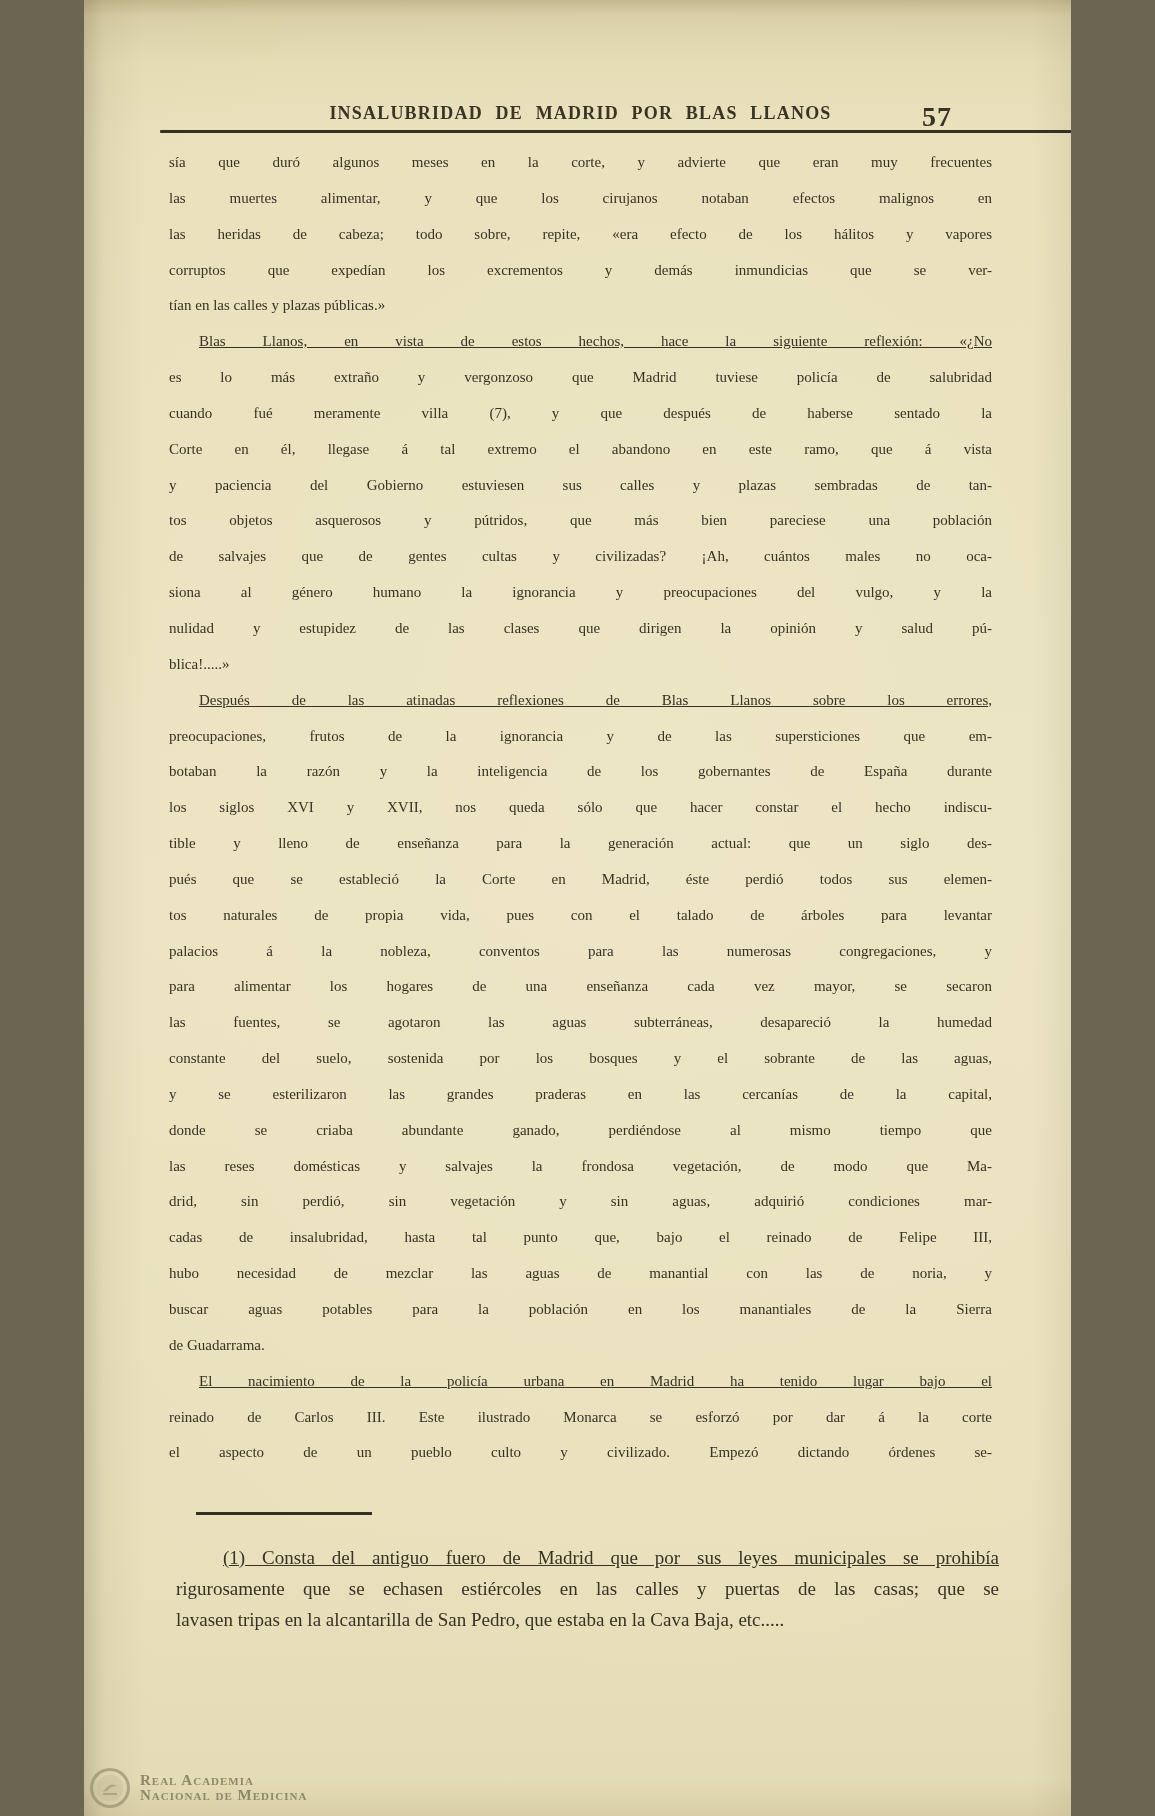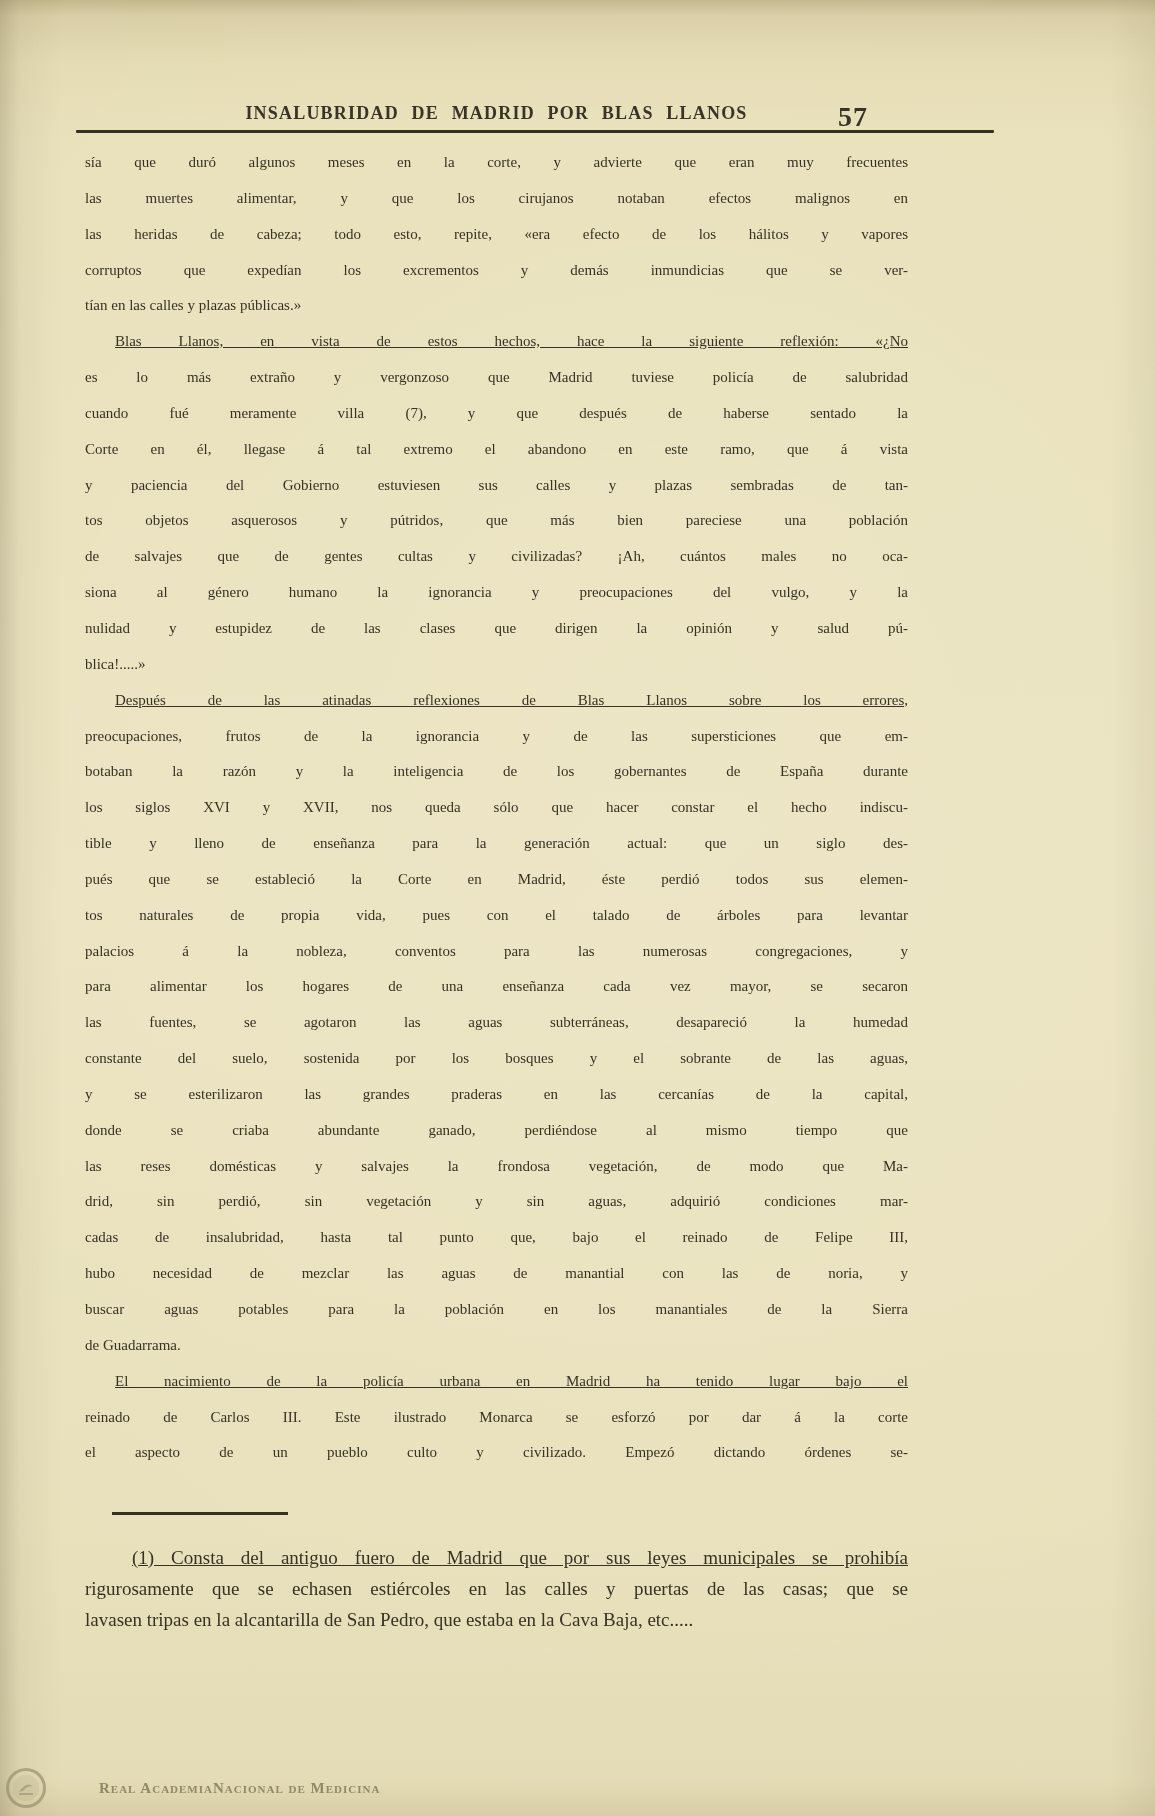--- a/index.html
+++ b/index.html
@@ -1,18 +1,18 @@
 <!DOCTYPE html>
 <html><head>
 <meta charset="utf-8">
 <style>
   html,body{margin:0;padding:0;background:#6b6552;}
   .page{
     position:relative;
-    width:1155px;height:1816px;
+    width:987px;height:1816px;
     margin:0 auto;
     overflow:hidden;
     font-family:"Liberation Serif","DejaVu Serif",serif;
     color:#383223;
     background:
       radial-gradient(ellipse 130% 90% at 58% 42%, rgba(255,255,255,0.10), rgba(0,0,0,0) 65%),
       linear-gradient(90deg, rgba(104,94,64,0.25) 0px, rgba(104,94,64,0.07) 20px, rgba(0,0,0,0) 62px),
       linear-gradient(90deg, rgba(0,0,0,0) 96%, rgba(120,110,78,0.10) 100%),
       linear-gradient(180deg, #c3b78d 0px, #d9cea6 16px, #e5dcb4 64px, #e9e1bb 140px, #ebe3c0 50%, #e9e1bc 84%, #e4dcb6 98%, #d8cda6 100%);
   }
@@ -38,37 +38,37 @@
     text-align:justify;text-align-last:justify;
     white-space:normal;hyphens:none;
   }
   .line.line-end{text-align:left;text-align-last:left;}
   .line.indent{text-indent:30px;text-decoration:underline;}
   .footnote-rule{
     position:absolute;top:1512px;left:112px;width:176px;height:3px;
     background:#353021;
   }
   .footnote{
-    position:absolute;top:1542px;left:85px;width:823px;
+    position:absolute;top:1542px;left:92px;width:823px;
     font-size:19px;line-height:31px;
   }
   .footnote .line.indent{text-indent:47px;}
   .watermark{
     position:absolute;left:6px;top:1768px;
     display:flex;align-items:center;gap:10px;
     color:rgba(128,122,92,0.85);
   }
   .seal{
     width:40px;height:40px;border-radius:50%;
     border:3px solid rgba(146,139,105,0.65);
     box-sizing:border-box;position:relative;flex:0 0 auto;
     background:radial-gradient(circle at 50% 50%, rgba(190,183,146,0.35) 0 55%, rgba(0,0,0,0) 56%);
   }
   .seal svg{position:absolute;left:6px;top:6px;}
-  .wm-text{display:flex;line-height:15px;margin-left:43px;}
+  .wm-text{display:flex;flex-direction:column;line-height:15px;}
   .wm-line{
     font-variant:small-caps;font-weight:bold;letter-spacing:1px;
     font-size:15px;
   }
 </style>
 </head>
 <body>
 
 <div class="page">
 
@@ -76,21 +76,21 @@
     <span class="running-title">INSALUBRIDAD DE MADRID POR BLAS LLANOS</span>
   </header>
   <span class="page-number">57</span>
 
   <div class="header-rule"></div>
 
   <main class="body-text">
 
   <div class="line">sía que duró algunos meses en la corte, y advierte que eran muy frecuentes</div>
       <div class="line">las muertes alimentar, y que los cirujanos notaban efectos malignos en</div>
-      <div class="line">las heridas de cabeza; todo esto, repite, «era efecto de los hálitos y vapores</div>
+      <div class="line">las heridas de cabeza; todo sobre, repite, «era efecto de los hálitos y vapores</div>
       <div class="line">corruptos que expedían los excrementos y demás inmundicias que se ver-</div>
       <div class="line line-end">tían en las calles y plazas públicas.»</div>
       <div class="line indent">Blas Llanos, en vista de estos hechos, hace la siguiente reflexión: «¿No</div>
       <div class="line">es lo más extraño y vergonzoso que Madrid tuviese policía de salubridad</div>
       <div class="line">cuando fué meramente villa (7), y que después de haberse sentado la</div>
       <div class="line">Corte en él, llegase á tal extremo el abandono en este ramo, que á vista</div>
       <div class="line">y paciencia del Gobierno estuviesen sus calles y plazas sembradas de tan-</div>
       <div class="line">tos objetos asquerosos y pútridos, que más bien pareciese una población</div>
       <div class="line">de salvajes que de gentes cultas y civilizadas? ¡Ah, cuántos males no oca-</div>
       <div class="line">siona al género humano la ignorancia y preocupaciones del vulgo, y la</div>

